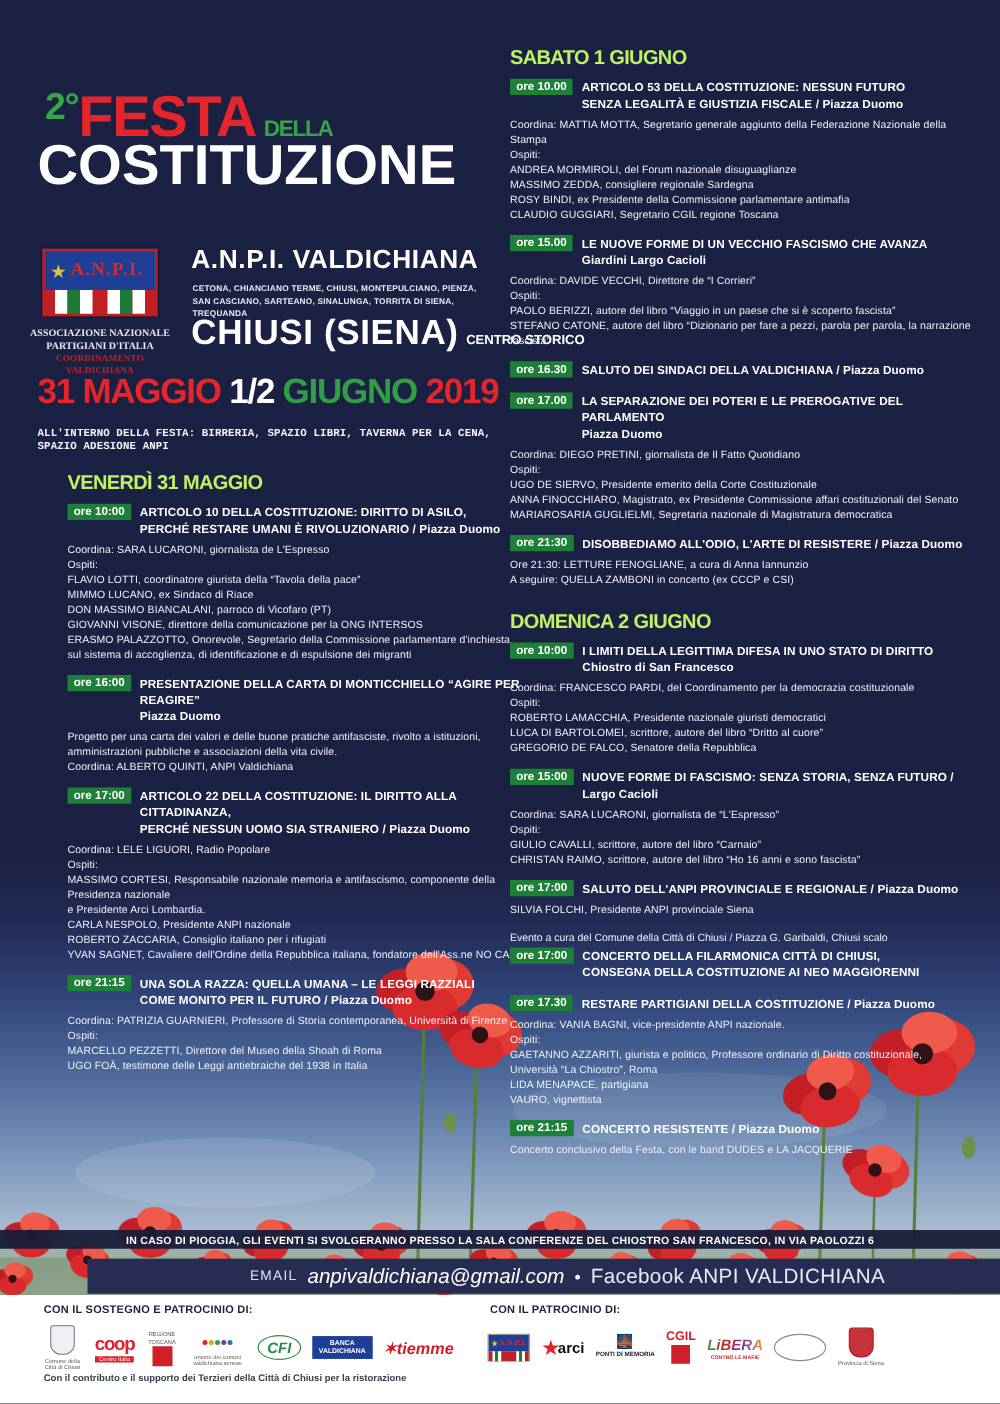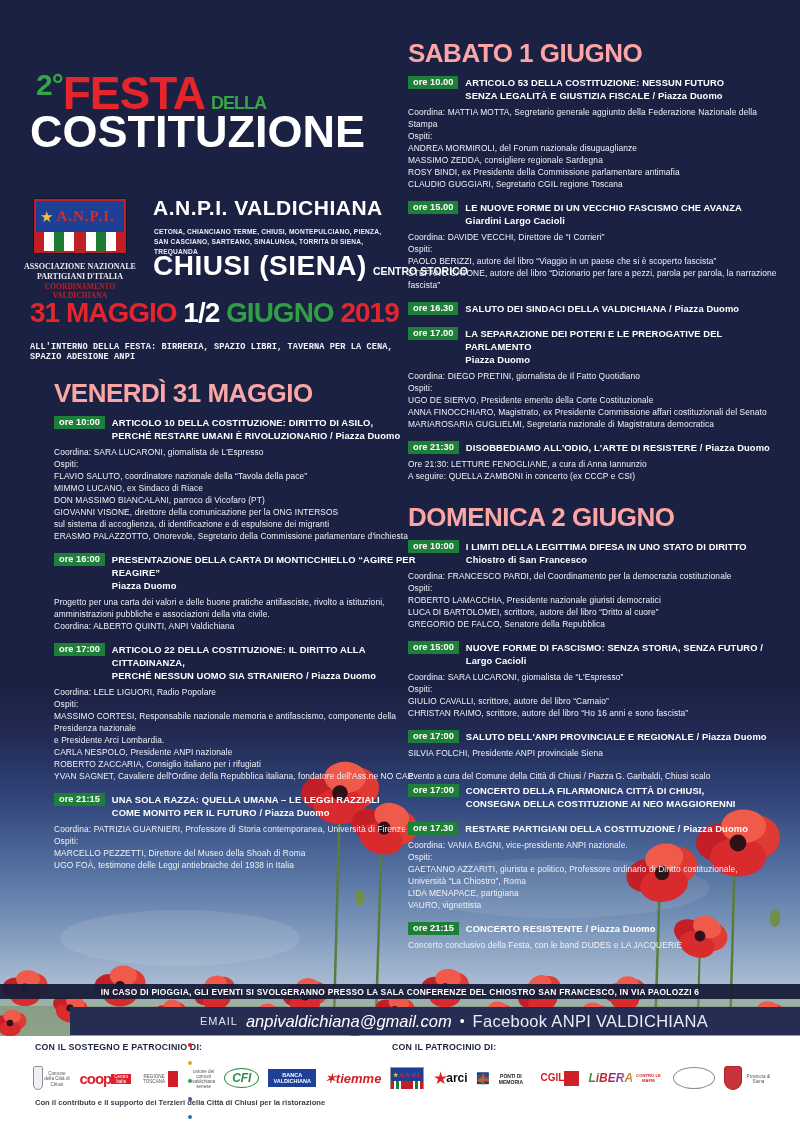--- a/index.html
+++ b/index.html
@@ -30,21 +30,21 @@
   .towns{position:absolute;left:154px;top:227px;width:242px;font-size:6.6px;font-weight:700;line-height:1.5;color:#e9ecf5;letter-spacing:.2px;}
   .place-line{position:absolute;left:153px;top:250px;white-space:nowrap;}
   .place-main{font-size:28px;font-weight:900;letter-spacing:.5px;}
   .place-suffix{font-size:10.5px;font-weight:700;margin-left:6px;}
   .dates{position:absolute;left:30px;top:297px;font-size:28px;font-weight:900;letter-spacing:-1px;white-space:nowrap;}
   .d-red{color:#e4262c;}.d-white{color:#fff;}.d-green{color:#2f9e44;}
   .tagline{position:absolute;left:30px;top:342px;width:370px;font-size:8.6px;font-weight:700;letter-spacing:.1px;color:#f2f3f8;font-family:Liberation Mono, monospace;}
   
   .col-left{position:absolute;left:30px;top:378px;width:366px;z-index:3;margin-left:24px;}
   .col-right{position:absolute;left:408px;top:38px;width:370px;z-index:3;}
-  .day-heading{font-size:26px;font-weight:900;color:#fca5a5;letter-spacing:-.5px;margin:0 0 7px 0;}
+  .day-heading{font-size:16px;font-weight:900;color:#bef264;letter-spacing:-.5px;margin:0 0 7px 0;}
   .day-section + .day-section{margin-top:20px;}
   .event{margin-bottom:11px;}
   .event-head{display:flex;align-items:flex-start;gap:7px;}
   .time-badge{flex:0 0 auto;background:#1e8038;color:#fff;font-size:9.3px;font-weight:700;padding:1px 5px 2px;white-space:nowrap;}
   .event-titles{padding-top:1px;}
   .event-title-line{font-size:9.4px;font-weight:700;line-height:1.38;letter-spacing:.1px;}
   .event-detail{font-size:8.4px;line-height:1.43;color:#f0f1f7;letter-spacing:.1px;}
   .event-head + .event-detail{margin-top:3px;}
   .pre-note{font-size:8.4px;line-height:1.43;color:#f0f1f7;margin-bottom:2px;}
   
@@ -62,21 +62,21 @@
   .c-dot{font-size:14px;color:#fff;}
   .c-fb{font-size:16.5px;color:#e8ecf8;letter-spacing:.3px;}
   
   .footer{position:absolute;left:0;top:1036px;width:800px;height:87px;background:#fff;color:#1c2340;z-index:4;}
   .f-label{position:absolute;font-size:8.8px;font-weight:700;letter-spacing:.2px;}
   .f-label.left{left:35px;top:6px;}
   .f-label.right{left:392px;top:6px;}
   .logo-row{position:absolute;top:20px;display:flex;align-items:center;gap:9px;}
   .logo-row.left{left:33px;width:330px;}
   .logo-row.right{left:390px;width:385px;}
-  .logo{display:flex;flex-direction:row;align-items:center;justify-content:center;text-align:center;height:44px;}
+  .logo{display:flex;flex-direction:column;align-items:center;justify-content:center;text-align:center;height:44px;}
   .logo .cap{font-size:4.6px;color:#555;margin-top:2px;line-height:1.1;}
   .crest{width:20px;height:24px;border:1.5px solid #8a8f9a;border-radius:3px 3px 9px 9px;background:#eef0f3;}
   .crest.red{border-color:#b02028;background:#c8323a;}
   .txtlogo{font-weight:900;}
   .coop-t{color:#e0202a;font-size:15px;letter-spacing:-1px;}
   .coop-sub{background:#e0202a;color:#fff;font-size:4.6px;padding:0 3px;margin-top:1px;}
   .rt-box{width:16px;height:16px;background:#d01f26;margin-top:1px;}
   .dots span{display:inline-block;width:4px;height:4px;border-radius:50%;margin:0 .5px;}
   .cfi-t{font-style:italic;font-weight:700;color:#2e8b45;font-size:12px;border:1.5px solid #2e8b45;border-radius:50%;padding:2px 7px;}
   .banca-t{background:#1e3f96;color:#fff;font-size:5.5px;font-weight:700;padding:2px 4px;border:1px solid #1e3f96;}
@@ -201,26 +201,26 @@
         <div class="event">
           <div class="event-head">
             <span class="time-badge">ore 10:00</span>
             <div class="event-titles">
               <div class="event-title-line">ARTICOLO 10 DELLA COSTITUZIONE: DIRITTO DI ASILO,</div>
               <div class="event-title-line">PERCHÉ RESTARE UMANI È RIVOLUZIONARIO / Piazza Duomo</div>
             </div>
           </div>
           <div class="event-detail">Coordina: SARA LUCARONI, giornalista de L'Espresso</div>
           <div class="event-detail">Ospiti:</div>
-          <div class="event-detail">FLAVIO SALUTO, coordinatore nazionale della “Tavola della pace”</div>
+          <div class="event-detail">FLAVIO LOTTI, coordinatore giurista della “Tavola della pace”</div>
           <div class="event-detail">MIMMO LUCANO, ex Sindaco di Riace</div>
           <div class="event-detail">DON MASSIMO BIANCALANI, parroco di Vicofaro (PT)</div>
           <div class="event-detail">GIOVANNI VISONE, direttore della comunicazione per la ONG INTERSOS</div>
+          <div class="event-detail">ERASMO PALAZZOTTO, Onorevole, Segretario della Commissione parlamentare d'inchiesta</div>
           <div class="event-detail">sul sistema di accoglienza, di identificazione e di espulsione dei migranti</div>
-          <div class="event-detail">ERASMO PALAZZOTTO, Onorevole, Segretario della Commissione parlamentare d'inchiesta</div>
         </div>
         <div class="event">
           <div class="event-head">
             <span class="time-badge">ore 16:00</span>
             <div class="event-titles">
               <div class="event-title-line">PRESENTAZIONE DELLA CARTA DI MONTICCHIELLO “AGIRE PER REAGIRE”</div>
               <div class="event-title-line">Piazza Duomo</div>
             </div>
           </div>
           <div class="event-detail">Progetto per una carta dei valori e delle buone pratiche antifasciste, rivolto a istituzioni,</div>

